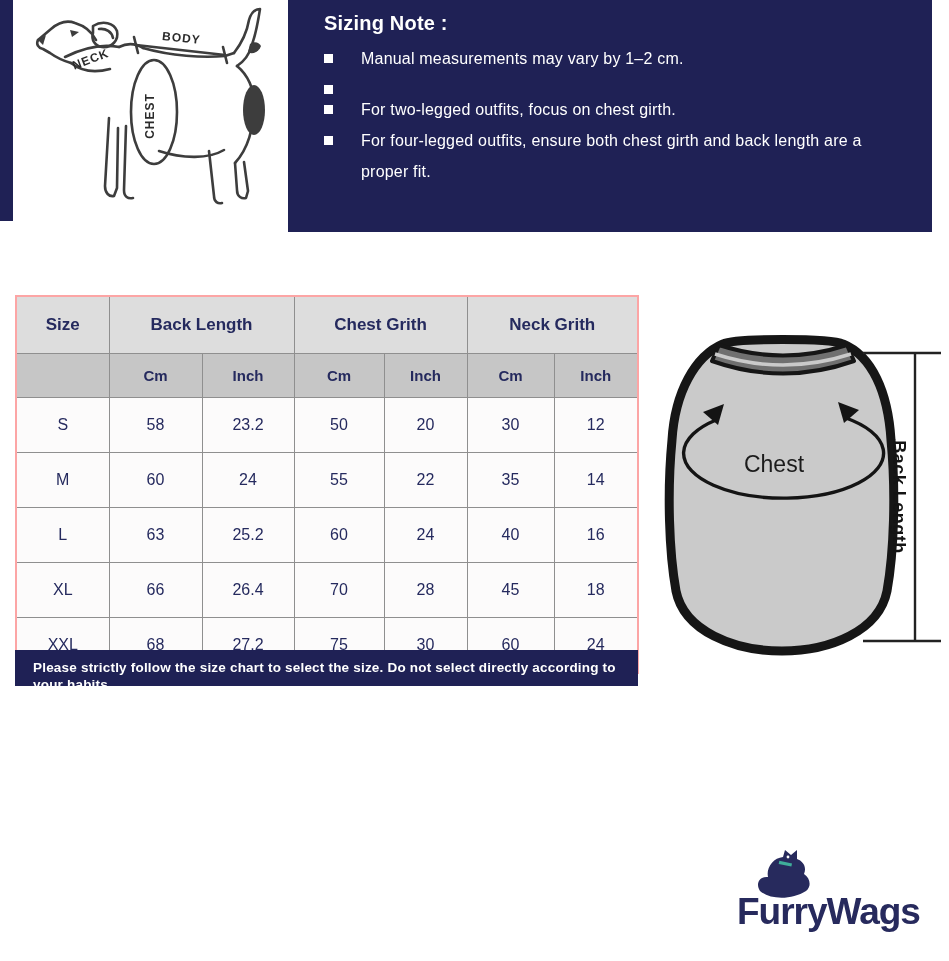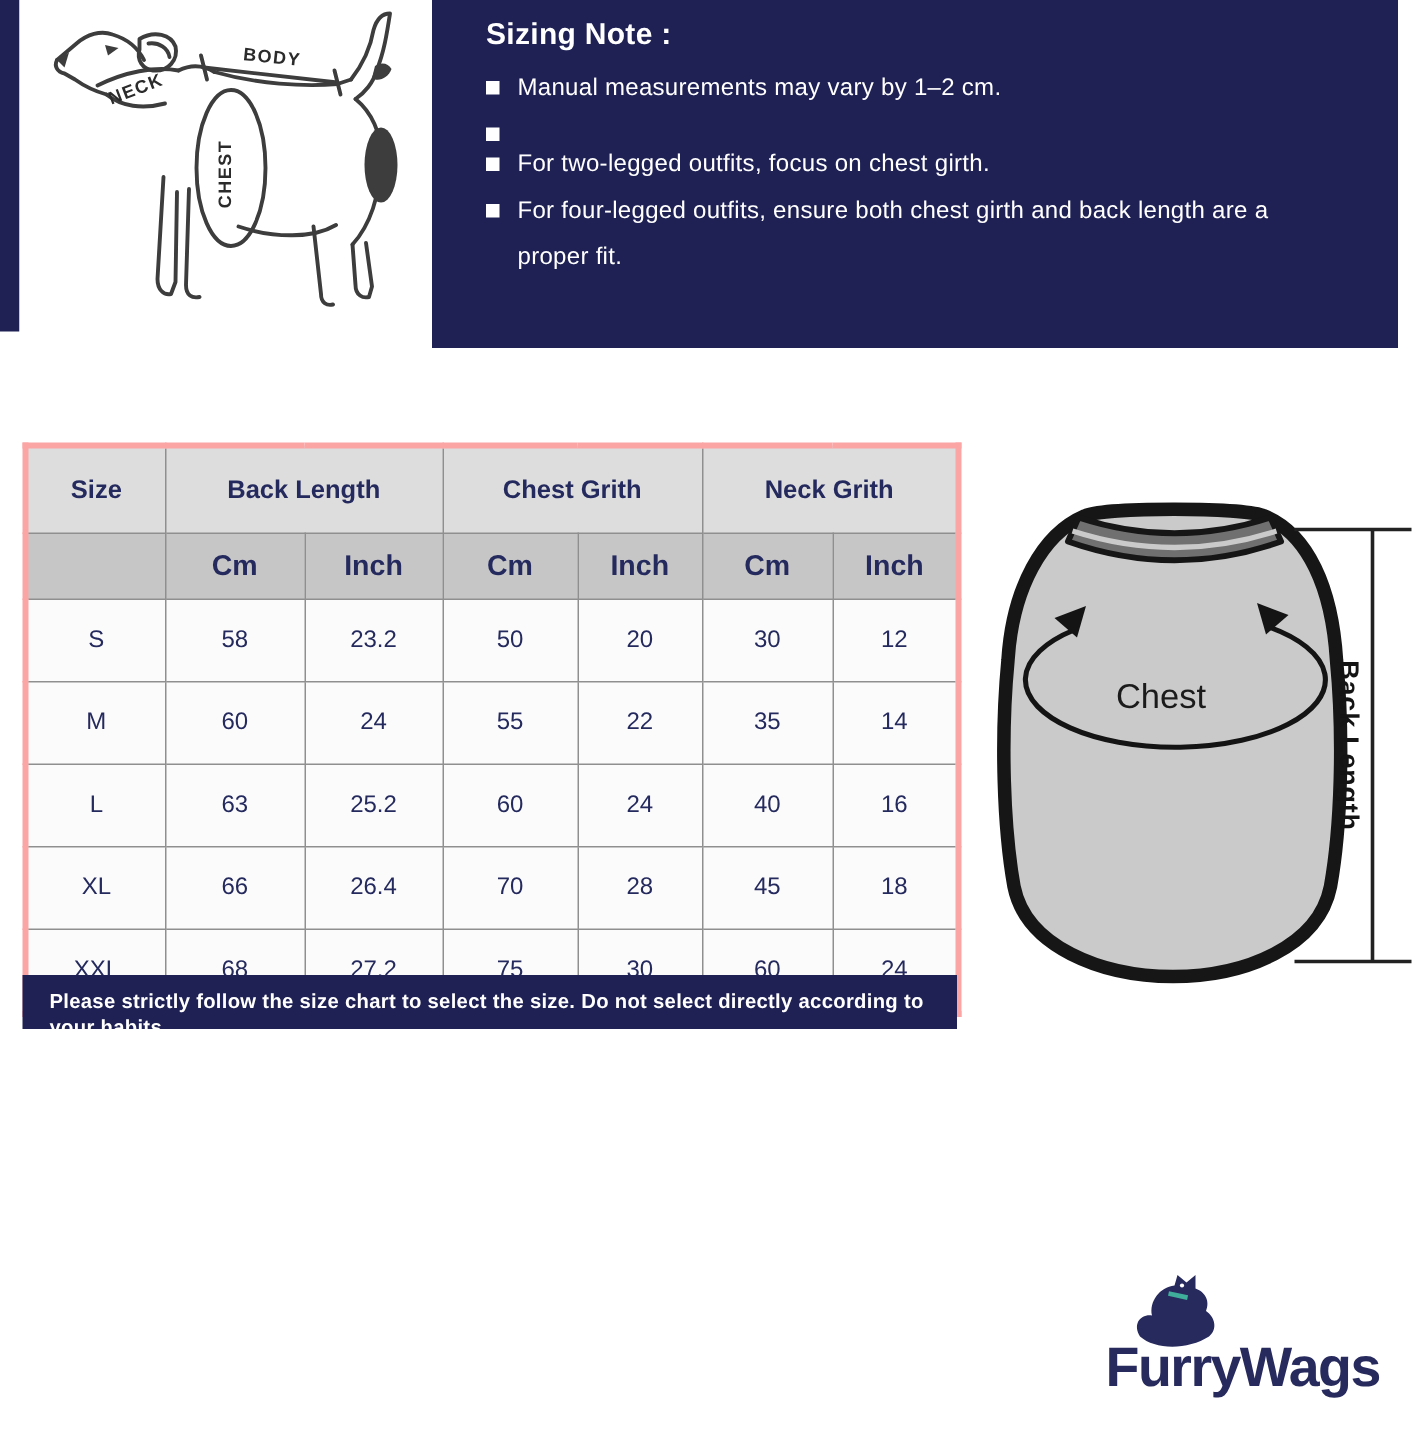--- a/index.html
+++ b/index.html
@@ -4,30 +4,30 @@
 <style>
   html,body{margin:0;padding:0;background:#fff;}
   .page{position:relative;width:949px;height:961px;background:#fff;overflow:hidden;
         font-family:"Liberation Sans",sans-serif;}
   
   .left-strip{position:absolute;left:0;top:0;width:13px;height:221px;background:#1f2155;}
   .dog-box{position:absolute;left:13px;top:0;width:292px;height:232px;background:#fff;}
   .note-panel{position:absolute;left:288px;top:0;width:644px;height:232px;background:#1f2155;
               box-sizing:border-box;padding:12px 28px 0 36px;color:#fff;}
   .note-panel h2{margin:0 0 8px 0;font-size:20px;font-weight:700;letter-spacing:.2px;}
-  .bullet-item{display:flex;align-items:flex-start;}
+  .bullet-item{display:flex;align-items:flex-start;gap:16px;}
   .bullet-square{flex:0 0 auto;width:9px;height:9px;background:#fff;margin:11px 12px 0 0;}
   .bullet-text{font-size:16px;line-height:31px;font-weight:400;letter-spacing:.2px;}
   
   .size-table{position:absolute;left:15px;top:295px;border-collapse:collapse;
-              border:4px solid #fca5a5;table-layout:fixed;}
+              border:2px solid #fca5a5;table-layout:fixed;}
   .size-table th,.size-table td{border:1px solid #8f8f8f;text-align:center;vertical-align:middle;
               color:#252a5e;font-family:"Liberation Sans",sans-serif;}
   .size-table thead tr.grp th{background:#dddddd;height:54px;font-size:17px;font-weight:600;}
-  .size-table thead tr.sub th{background:#c6c6c6;height:41px;font-size:19px;font-weight:600;}
+  .size-table thead tr.sub th{background:#c6c6c6;height:41px;font-size:15px;font-weight:600;}
   .size-table tbody td{background:#fcfbfb;height:52px;font-size:16px;font-weight:500;}
   
   .footer-note{position:absolute;left:15px;top:650px;width:623px;height:36px;background:#1f2155;
                box-sizing:border-box;padding:9px 20px 0 18px;color:#fff;}
   .footer-note div{width:585px;font-size:13.5px;line-height:17px;font-weight:600;letter-spacing:.2px;}
   
   .garment-wrap{position:absolute;left:650px;top:330px;width:299px;height:330px;}
   
   .logo{position:absolute;left:733px;top:845px;width:200px;height:110px;}
   .logo .mark{position:absolute;left:18px;top:2px;}

